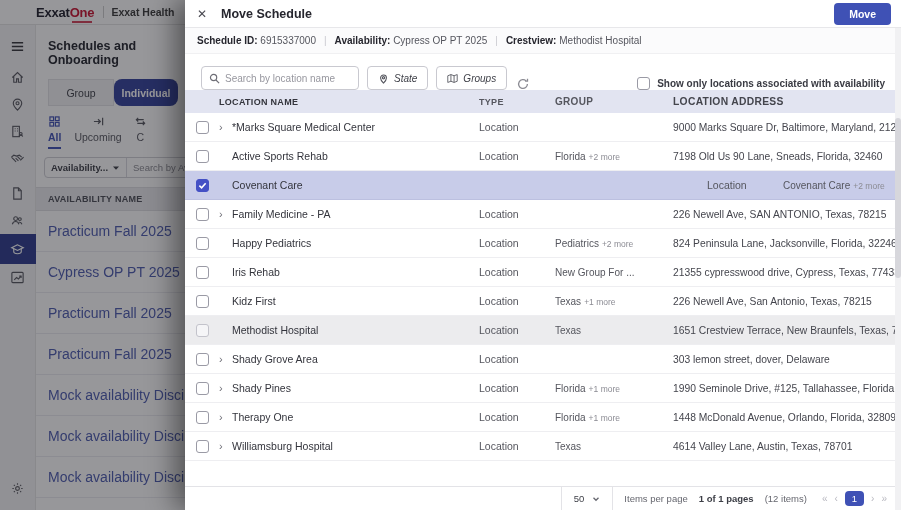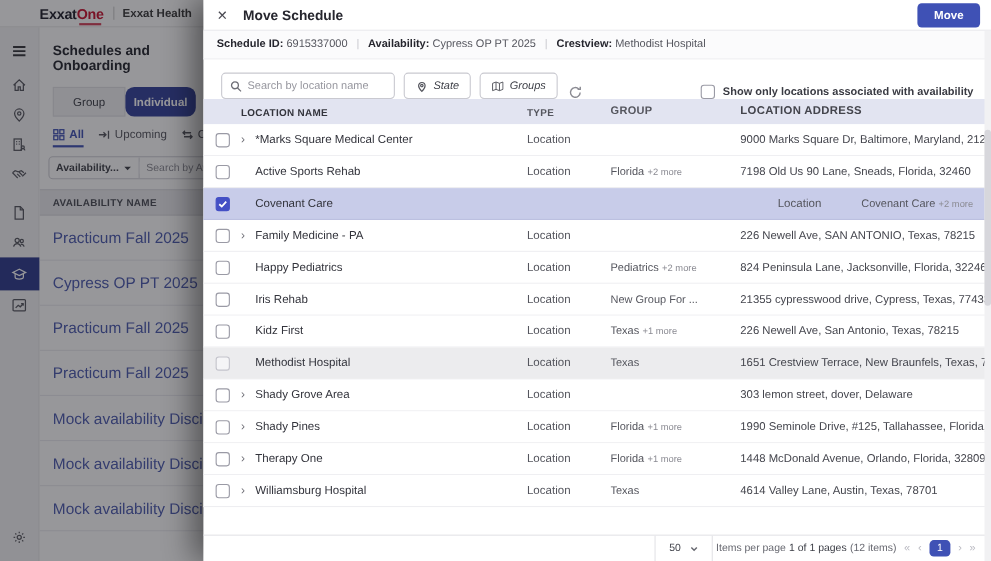--- a/index.html
+++ b/index.html
@@ -29,21 +29,21 @@
   .rail-spacer { flex:1; }
   .rail-item.gear { font-size:14px; color:#5a5a60; margin-bottom:8px; }
 
   .side-panel { position:absolute; left:36px; top:25px; width:149px; height:485px; background:#fff; overflow:hidden; }
   .panel-title { font-size:12.5px; font-weight:bold; color:#22242c; padding:14px 0 0 12px; }
   .seg-toggle { display:flex; margin:12px 0 0 12px; width:130px; }
   .seg-btn { flex:1; height:27px; display:flex; align-items:center; justify-content:center;
     font-size:10.5px; color:#3c3e46; background:#f2f2f4; border:1px solid #e2e2e6; }
   .seg-btn.active { background:#32409b; color:#fff; border:none; border-radius:8px; font-weight:bold; }
   .sp-tabs { display:flex; align-items:center; margin:10px 0 0 12px; gap:13px; white-space:nowrap; }
-  .sp-tab { display:flex; align-items:center; gap:4px; font-size:10.5px; color:#55565e; padding-bottom:4px; border-bottom:2px solid transparent; }
+  .sp-tab { display:flex; align-items:center; gap:4px; font-size:10.5px; color:#55565e; padding-bottom:4px; border-bottom:2px solid transparent;flex-direction:column; }
   .sp-tab svg { width:11px; height:11px; }
   .sp-tab.active { color:#3f51b5; font-weight:bold; border-bottom-color:#3f51b5; }
   .sp-filter { display:flex; align-items:center; margin:8px 0 0 8px; width:200px; height:21px;
     border:1px solid #cfcfd6; border-radius:4px; background:#fff; overflow:hidden; }
   .sp-filter .dd { display:flex; align-items:center; gap:4px; padding:0 6px; font-size:9.5px; color:#3c3e46; font-weight:bold;
     border-right:1px solid #d8d8de; height:100%; }
   .sp-filter .dd svg { width:8px; height:8px; }
   .sp-filter input { border:none; outline:none; font-size:9.5px; color:#333; padding:0 6px; width:110px;
     font-family:"Liberation Sans", sans-serif; }
   .sp-filter input::placeholder { color:#8a8a92; }
@@ -98,25 +98,25 @@
   .col-name { flex:1; display:flex; align-items:center; gap:6px; color:#33343c; overflow:hidden; white-space:nowrap; padding-right:6px; }
   .col-name .chev { color:#6e6e76; font-size:11px; width:7px; }
   .col-name .chev.empty { visibility:hidden; }
   .col-type { width:76px; flex:0 0 auto; color:#55565e; }
   .col-group { width:118px; flex:0 0 auto; color:#55565e; font-size:10px; white-space:nowrap; overflow:hidden; }
   .col-group .more { font-size:8.5px; color:#8b8b93; margin-left:3px; }
   .col-addr { width:228px; flex:0 0 auto; color:#44454d; font-size:10.3px; white-space:nowrap; overflow:hidden; padding-right:8px; }
 
   .tbl-filler { flex:1; }
   .modal-footer { height:24px; border-top:1px solid #e3e3e7; display:flex; align-items:center;
-    justify-content:flex-end; padding-right:14px; gap:3px; font-size:9.5px; color:#66676f; }
+    justify-content:flex-end; padding-right:14px; gap:11px; font-size:9.5px; color:#66676f; }
   .psize { display:flex; align-items:center; gap:8px; border-left:1px solid #e3e3e7; border-right:1px solid #e3e3e7;
     height:100%; padding:0 12px; color:#3c3e46; }
   .psize svg { width:8px; height:8px; color:#66676f; }
-  .pg-strong { color:#3c3e46; font-weight:normal; }
+  .pg-strong { color:#3c3e46; font-weight:bold; }
   .pager { display:flex; align-items:center; gap:7px; margin-left:4px; }
   .pg-btn { color:#b9b9c1; font-size:10px; }
   .pg-current { background:#3f51b5; color:#fff; font-size:9.5px; border-radius:4px; padding:2px 7px; }
 
   .scroll-track { position:absolute; right:0; top:28px; width:6px; height:482px; background:#f1f1f3; z-index:70; }
   .scroll-thumb { position:absolute; right:0; top:90px; width:6px; height:160px; background:#d7d7dc; border-radius:3px; }
 </style>
 </head>
 <body>
 

